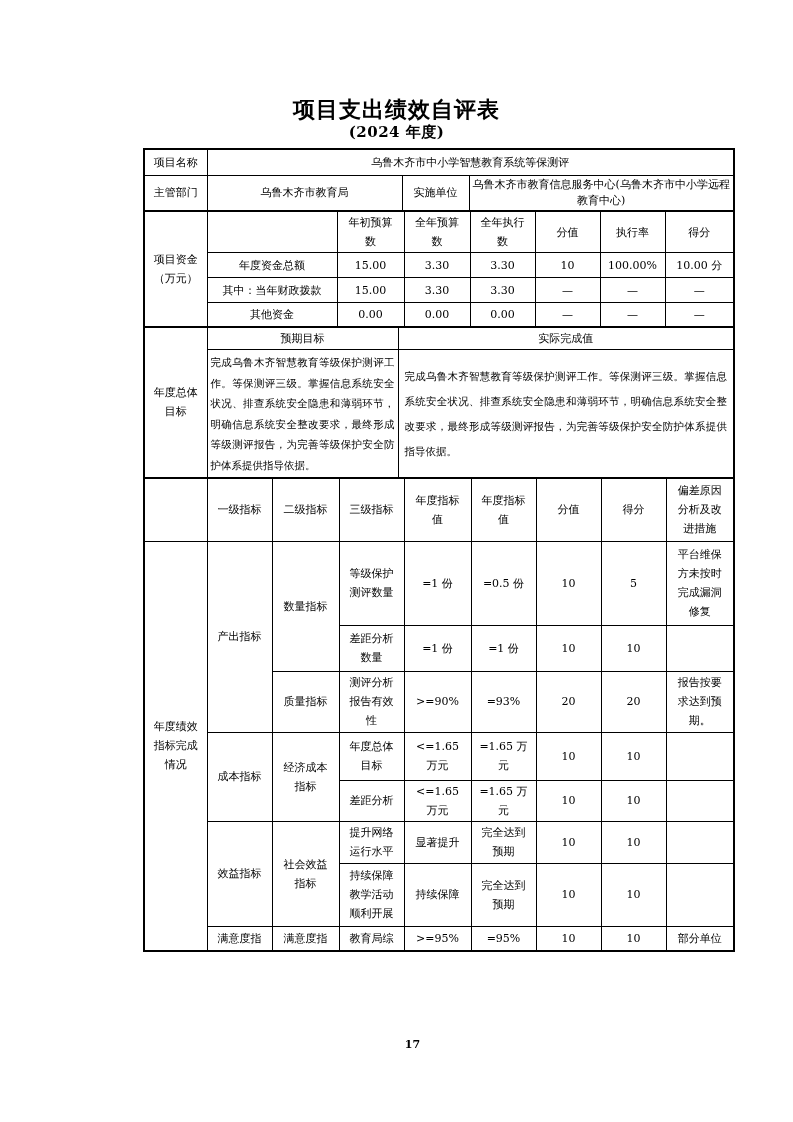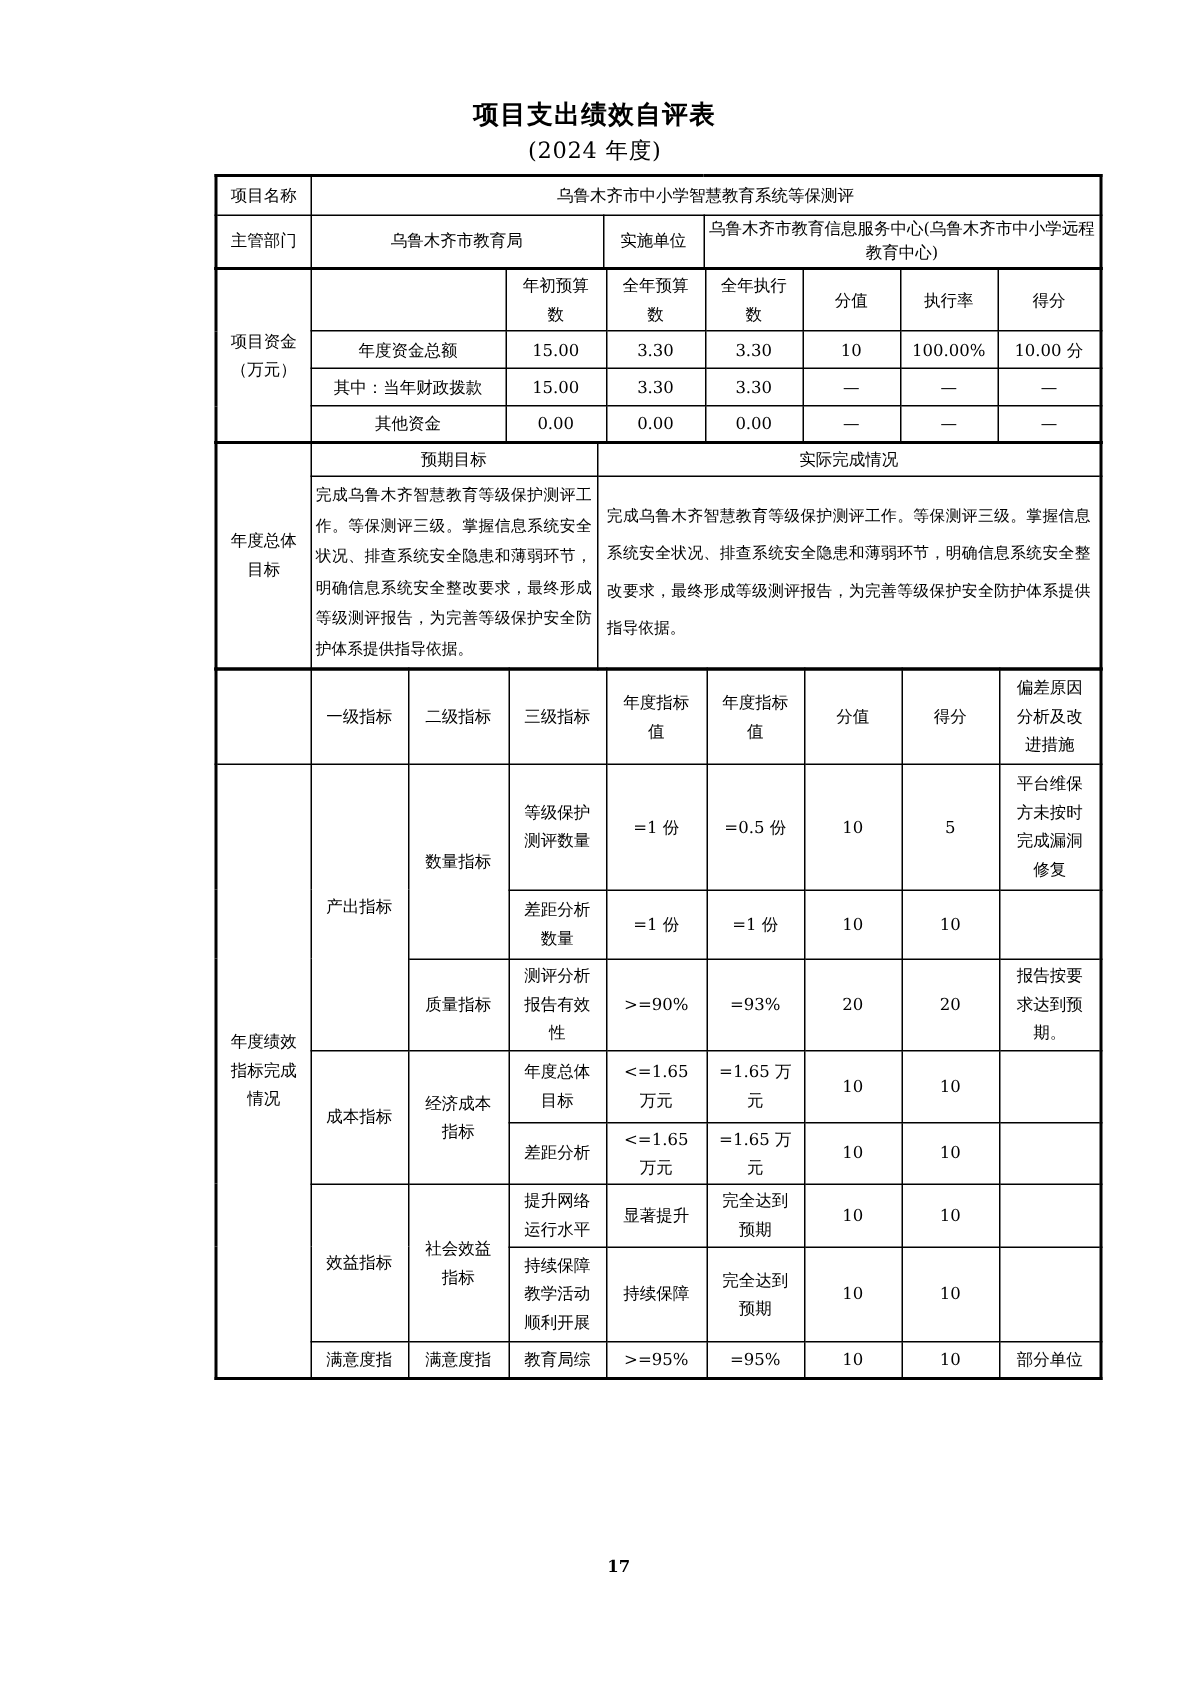--- a/index.html
+++ b/index.html
@@ -1,19 +1,19 @@
 <!DOCTYPE html>
 <html><head>
 <meta charset="utf-8">
 <style>
   html,body{margin:0;padding:0;background:#fff;}
   body{width:793px;height:1122px;font-family:"DejaVu Serif","Liberation Serif",serif;color:#000;}
   .sheet{position:relative;width:793px;height:1122px;background:#fff;overflow:hidden;}
-  .title{padding-top:66px;text-align:center;font-size:17px;font-weight:bold;line-height:23px;letter-spacing:1px;}
-  .subtitle{text-align:center;font-size:15px;font-weight:normal;line-height:22px;letter-spacing:0.5px;}
+  .title{padding-top:98px;text-align:center;font-size:22px;font-weight:bold;line-height:23px;letter-spacing:1px;}
+  .subtitle{text-align:center;font-size:15px;font-weight:bold;line-height:22px;letter-spacing:0.5px;}
   .tablewrap{margin:5px 0 0 97px;width:590px;padding-left:46px;}
   table{border-collapse:collapse;table-layout:fixed;width:590px;border:2px solid #000;}
   table + table{margin-top:-2px;}
   td{border:1px solid #000;text-align:center;vertical-align:middle;font-size:11px;line-height:19px;padding:1px 6px;overflow:hidden;word-break:break-all;}
   td.num{padding:1px 3px;}
   td.wide{padding:1px 2px;}
   td.para{font-size:10.5px;text-align:justify;}
   td.para-l{line-height:20.5px;padding:2px 3px;}
   td.para-r{line-height:25px;padding:2px 6px;}
   td.two-line{line-height:16px;}
@@ -105,21 +105,21 @@
     <table>
       <colgroup>
           <col style="width:63px">
           <col style="width:191px">
           <col style="width:336px">
         </colgroup>
       <tbody>
           <tr style="height:23px">
         <td rowspan="2">年度总体目标</td>
         <td>预期目标</td>
-        <td>实际完成情况</td>
+        <td>实际完成值</td>
       </tr>
       <tr style="height:123px">
         <td class="para para-l">完成乌鲁木齐智慧教育等级保护测评工作。等保测评三级。掌握信息系统安全状况、排查系统安全隐患和薄弱环节，明确信息系统安全整改要求，最终形成等级测评报告，为完善等级保护安全防护体系提供指导依据。</td>
         <td class="para para-r">完成乌鲁木齐智慧教育等级保护测评工作。等保测评三级。掌握信息系统安全状况、排查系统安全隐患和薄弱环节，明确信息系统安全整改要求，最终形成等级测评报告，为完善等级保护安全防护体系提供指导依据。</td>
       </tr>
     </tbody>
       </table>
 
     <table>
       <colgroup>

